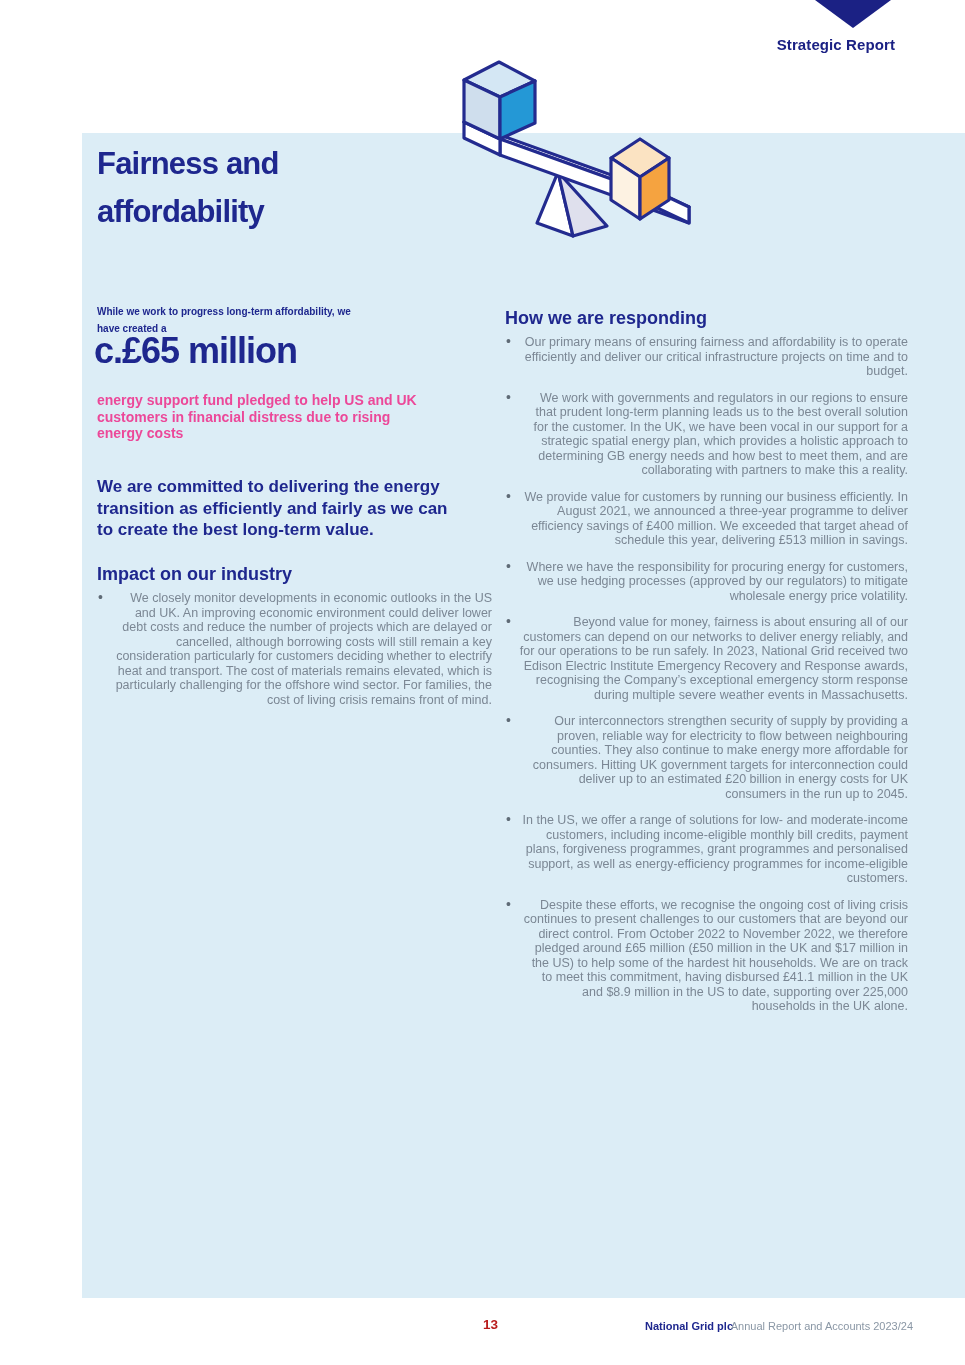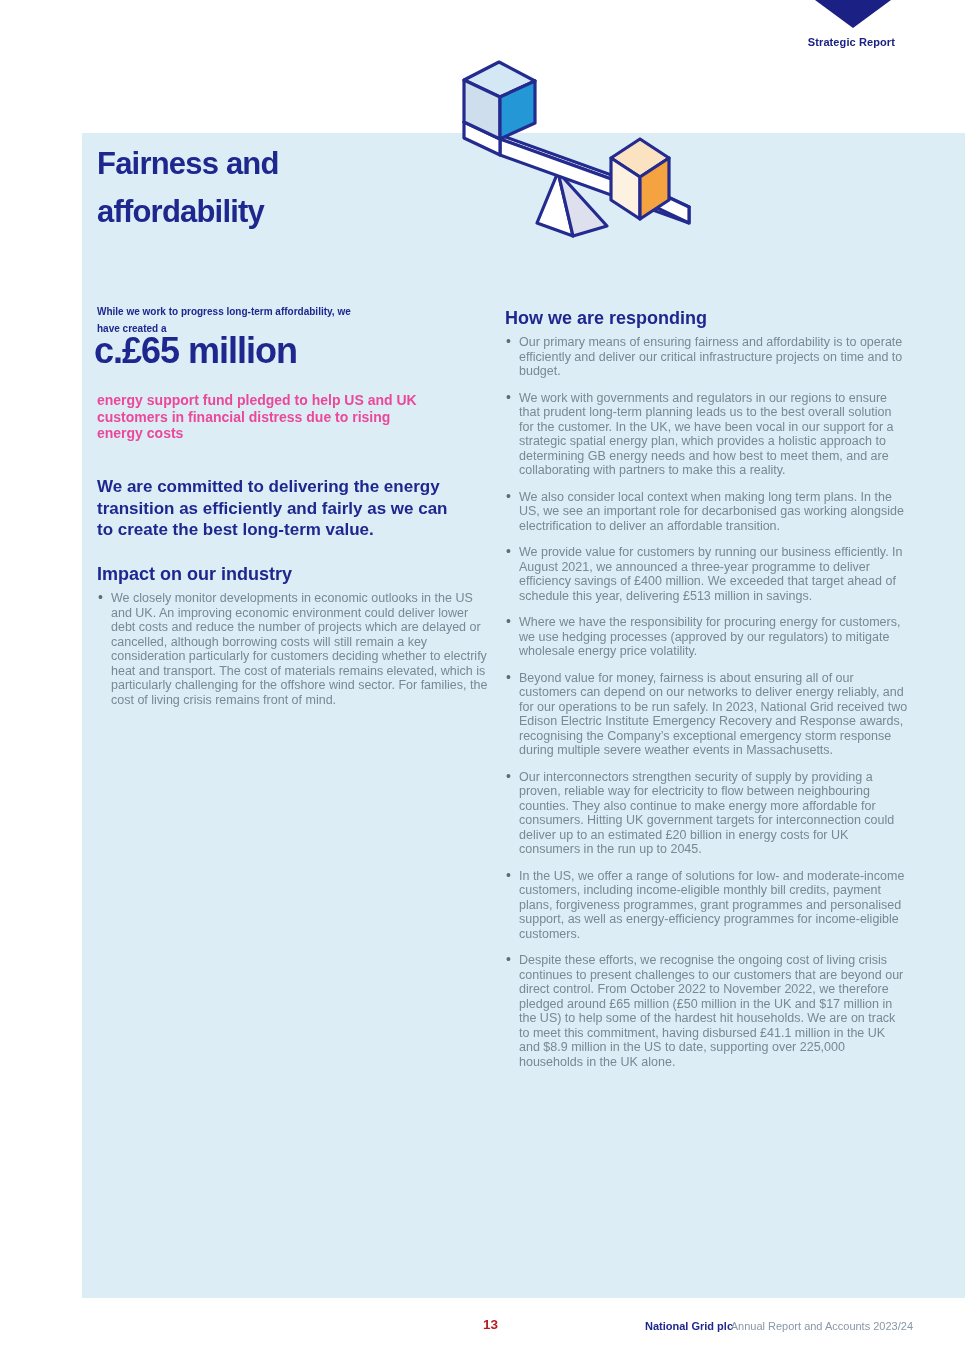--- a/index.html
+++ b/index.html
@@ -12,21 +12,21 @@
     position:absolute; left:82px; top:133px; width:883px; height:1165px;
     background:#dcedf6;
   }
   
   .tri {
     position:absolute; top:0; right:74px; width:0; height:0;
     border-left:38px solid transparent; border-right:38px solid transparent;
     border-top:28px solid #1b2184;
   }
   .section-label {
-    position:absolute; top:36px; right:70px; font-size:11px; font-weight:bold;
+    position:absolute; top:36px; right:70px; font-size:15px; font-weight:bold;
     color:#1b2184; letter-spacing:0.1px;
   }
   
   .title {
     position:absolute; left:97px; top:140px; font-size:31px; line-height:48px;
     font-weight:bold; color:#1e278e; letter-spacing:-0.8px;
   }
   .illustration { position:absolute; left:448px; top:50px; width:252px; height:196px; }
   
   .stat-intro {
@@ -50,21 +50,21 @@
     color:#1e278e;
   }
   .impact-list { position:absolute; left:97px; top:591px; width:395px; }
   
   .respond-heading {
     position:absolute; left:505px; top:308px; font-size:18px; font-weight:bold;
     color:#1e278e;
   }
   .respond-list { position:absolute; left:505px; top:335px; width:403px; }
   
-  ul.bullets { list-style:none; margin:0; padding:0; }
+  ul.bullets { list-style:none; margin:0; padding:0;text-align:right; }
   ul.bullets li {
     position:relative; padding-left:14px; margin-bottom:12px;
     font-size:12.5px; line-height:14.5px; color:#7b8794;
   }
   ul.bullets li::before {
     content:"\2022"; position:absolute; left:1px; top:-1px;
     color:#5f6b76; font-size:14px;
   }
   
   .footer-pagenum {
@@ -122,21 +122,20 @@
 
   <div class="impact-heading">Impact on our industry</div>
   <ul class="bullets impact-list">
     <li>We closely monitor developments in economic outlooks in the US and UK. An improving economic environment could deliver lower debt costs and reduce the number of projects which are delayed or cancelled, although borrowing costs will still remain a key consideration particularly for customers deciding whether to electrify heat and transport. The cost of materials remains elevated, which is particularly challenging for the offshore wind sector. For families, the cost of living crisis remains front of mind.</li>
   </ul>
 
   <div class="respond-heading">How we are responding</div>
   <ul class="bullets respond-list">
     <li>Our primary means of ensuring fairness and affordability is to operate efficiently and deliver our critical infrastructure projects on time and to budget.</li>
     <li>We work with governments and regulators in our regions to ensure that prudent long-term planning leads us to the best overall solution for the customer. In the UK, we have been vocal in our support for a strategic spatial energy plan, which provides a holistic approach to determining GB energy needs and how best to meet them, and are collaborating with partners to make this a reality.</li>
-    <li>We also consider local context when making long term plans. In the US, we see an important role for decarbonised gas working alongside electrification to deliver an affordable transition.</li>
     <li>We provide value for customers by running our business efficiently. In August 2021, we announced a three-year programme to deliver efficiency savings of £400 million. We exceeded that target ahead of schedule this year, delivering £513 million in savings.</li>
     <li>Where we have the responsibility for procuring energy for customers, we use hedging processes (approved by our regulators) to mitigate wholesale energy price volatility.</li>
     <li>Beyond value for money, fairness is about ensuring all of our customers can depend on our networks to deliver energy reliably, and for our operations to be run safely. In 2023, National Grid received two Edison Electric Institute Emergency Recovery and Response awards, recognising the Company’s exceptional emergency storm response during multiple severe weather events in Massachusetts.</li>
     <li>Our interconnectors strengthen security of supply by providing a proven, reliable way for electricity to flow between neighbouring counties. They also continue to make energy more affordable for consumers. Hitting UK government targets for interconnection could deliver up to an estimated £20 billion in energy costs for UK consumers in the run up to 2045.</li>
     <li>In the US, we offer a range of solutions for low- and moderate-income customers, including income-eligible monthly bill credits, payment plans, forgiveness programmes, grant programmes and personalised support, as well as energy-efficiency programmes for income-eligible customers.</li>
     <li>Despite these efforts, we recognise the ongoing cost of living crisis continues to present challenges to our customers that are beyond our direct control. From October 2022 to November 2022, we therefore pledged around £65 million (£50 million in the UK and $17 million in the US) to help some of the hardest hit households. We are on track to meet this commitment, having disbursed £41.1 million in the UK and $8.9 million in the US to date, supporting over 225,000 households in the UK alone.</li>
   </ul>
 
   <div class="footer-pagenum">13</div>
   <div class="footer-company">National Grid plc</div>

